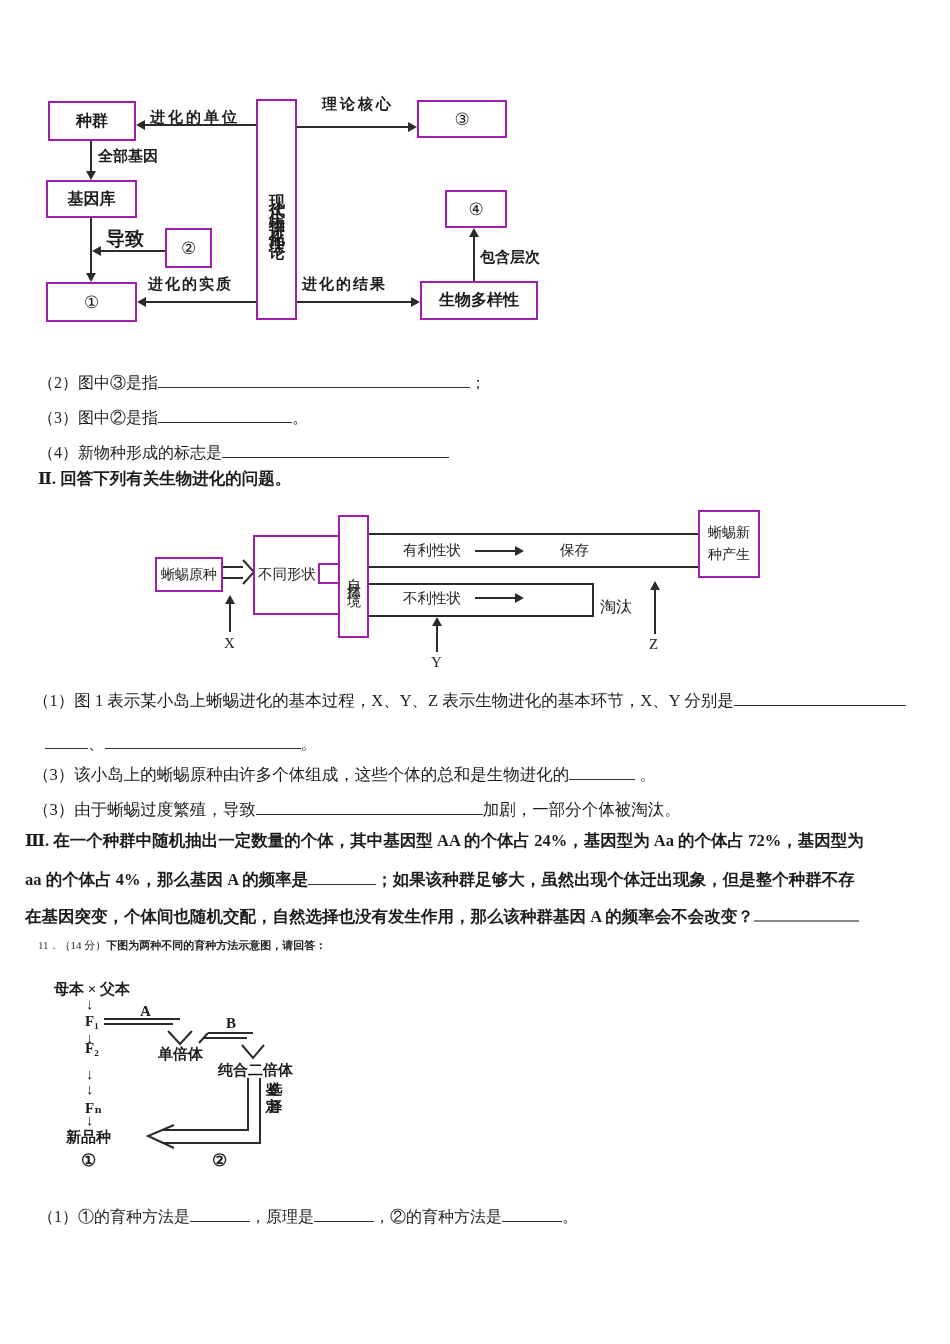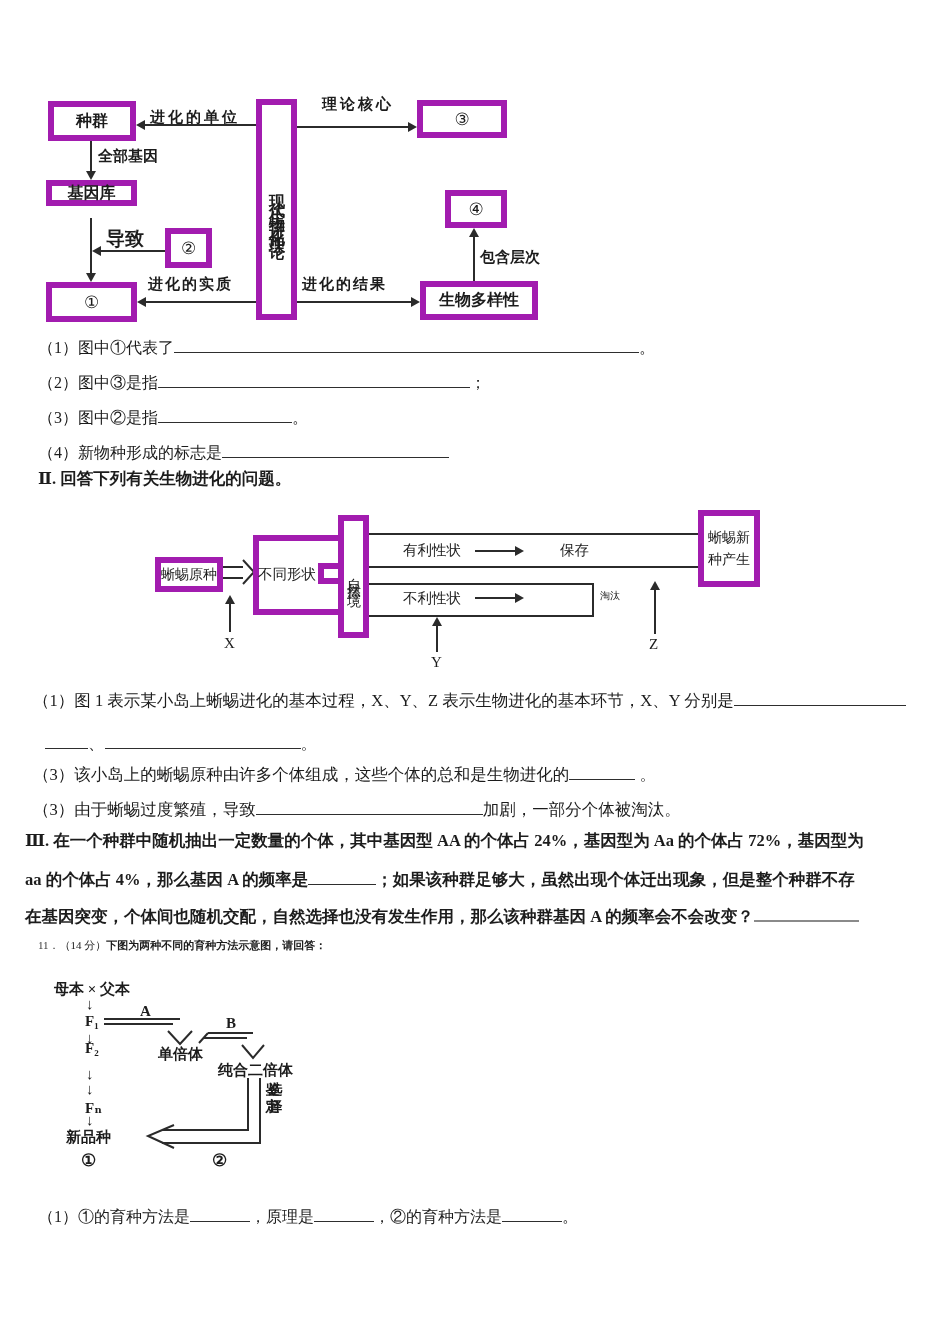--- a/index.html
+++ b/index.html
@@ -1,19 +1,19 @@
 <!DOCTYPE html>
 <html><head>
 <meta charset="utf-8">
 <style>
   html,body{margin:0;padding:0;background:#fff;}
   #page{position:relative;width:950px;height:1344px;background:#ffffff;overflow:hidden;
         font-family:"Liberation Serif","DejaVu Serif",serif;color:#1c1c1c;}
   .dg{position:absolute;}
-  .bx{position:absolute;border:6px solid #a21caf;background:#fff;display:flex;
+  .bx{position:absolute;border:2px solid #a21caf;background:#fff;display:flex;
       align-items:center;justify-content:center;text-align:center;box-sizing:border-box;}
   .lb{position:absolute;white-space:nowrap;}
   .hl{position:absolute;height:2px;background:#2b2b2b;}
   .vl{position:absolute;width:2px;background:#2b2b2b;}
   .ar{position:absolute;width:0;height:0;}
   .ar.l{border-top:5px solid transparent;border-bottom:5px solid transparent;border-right:9px solid #2b2b2b;}
   .ar.r{border-top:5px solid transparent;border-bottom:5px solid transparent;border-left:9px solid #2b2b2b;}
   .ar.u{border-left:5px solid transparent;border-right:5px solid transparent;border-bottom:9px solid #2b2b2b;}
   .ar.d{border-left:5px solid transparent;border-right:5px solid transparent;border-top:9px solid #2b2b2b;}
   .vert{writing-mode:vertical-rl;text-orientation:upright;letter-spacing:7px;}
@@ -25,21 +25,21 @@
   svg{position:absolute;left:0;top:0;}
   .darr{position:absolute;font-size:15px;line-height:15px;}
 </style>
 </head>
 <body>
 
 <div id="page">
 
   <div class="dg" style="left:40px;top:90px;width:520px;height:240px;">
     <div class="bx b" style="left:8px;top:11px;width:88px;height:40px;font-size:16px;">种群</div>
-    <div class="bx b" style="left:6px;top:90px;width:91px;height:26px;font-size:16px;">基因库</div>
+    <div class="bx b" style="left:6px;top:90px;width:91px;height:38px;font-size:16px;">基因库</div>
     <div class="bx" style="left:6px;top:192px;width:91px;height:40px;font-size:17px;">①</div>
     <div class="bx" style="left:125px;top:138px;width:47px;height:40px;font-size:17px;">②</div>
     <div class="bx b vert" style="left:216px;top:9px;width:41px;height:221px;font-size:16px;">现代生物进化理论</div>
     <div class="bx" style="left:377px;top:10px;width:90px;height:38px;font-size:17px;">③</div>
     <div class="bx" style="left:405px;top:100px;width:62px;height:38px;font-size:17px;">④</div>
     <div class="bx b" style="left:380px;top:191px;width:118px;height:39px;font-size:16px;">生物多样性</div>
 
     <div class="lb b" style="left:110px;top:5px;font-size:15px;letter-spacing:3px;margin-top:13px;">进化的单位</div>
     <div class="hl" style="left:104px;top:34px;width:112px;"></div>
     <div class="ar l" style="left:96px;top:30px;"></div>
@@ -65,21 +65,20 @@
 
     <div class="lb b" style="left:262px;top:185px;font-size:15px;letter-spacing:2px;">进化的结果</div>
     <div class="hl" style="left:257px;top:211px;width:116px;"></div>
     <div class="ar r" style="left:371px;top:207px;"></div>
 
     <div class="lb b" style="left:440px;top:158px;font-size:15px;">包含层次</div>
     <div class="vl" style="left:433px;top:146px;height:45px;"></div>
     <div class="ar u" style="left:429px;top:138px;"></div>
   </div>
 
-  <div class="line" style="left:38px;top:336px;"><span>（1）图中①代表了</span><span class="blank" style="width:465px;"></span><span>。</span></div>
   <div class="line" style="left:38px;top:371px;"><span>（2）图中③是指</span><span class="blank" style="width:312px;"></span><span>；</span></div>
   <div class="line" style="left:38px;top:406px;"><span>（3）图中②是指</span><span class="blank" style="width:134px;"></span><span>。</span></div>
   <div class="line" style="left:38px;top:441px;"><span>（4）新物种形成的标志是</span><span class="blank" style="width:227px;"></span></div>
   <div class="line b" style="left:38px;top:468px;font-size:16.5px;">Ⅱ. 回答下列有关生物进化的问题。</div>
 
   <div class="dg" style="left:140px;top:505px;width:660px;height:160px;">
     <div class="bx" style="left:15px;top:52px;width:68px;height:35px;font-size:14px;">蜥蜴原种</div>
 
     <svg width="660" height="160" viewBox="0 0 660 160">
       <path d="M83,62 H103 M83,73 H103 M103,55 L114,67 L103,79" fill="none" stroke="#2b2b2b" stroke-width="2"></path>
@@ -96,23 +95,23 @@
     <div class="hl" style="left:335px;top:45px;width:40px;"></div>
     <div class="ar r" style="left:375px;top:41px;"></div>
     <div class="lb" style="left:420px;top:36px;font-size:14.5px;">保存</div>
 
     <div class="hl" style="left:229px;top:78px;width:224px;"></div>
     <div class="hl" style="left:229px;top:110px;width:224px;"></div>
     <div class="vl" style="left:452px;top:78px;height:34px;"></div>
     <div class="lb" style="left:263px;top:84px;font-size:14.5px;">不利性状</div>
     <div class="hl" style="left:335px;top:92px;width:40px;"></div>
     <div class="ar r" style="left:375px;top:88px;"></div>
-    <div class="lb" style="left:460px;top:84px;font-size:10px;text-align:center;">淘汰</div>
+    <div class="lb" style="left:460px;top:92px;font-size:16px;text-align:center;">淘汰</div>
 
-    <div class="bx" style="left:558px;top:5px;width:62px;height:77px;flex-direction:column;font-size:14px;line-height:22px;">
+    <div class="bx" style="left:558px;top:5px;width:62px;height:68px;flex-direction:column;font-size:14px;line-height:22px;">
       <div>蜥蜴新</div>
       <div>种产生</div>
     </div>
 
     <div class="ar u" style="left:85px;top:90px;"></div>
     <div class="vl" style="left:89px;top:99px;height:28px;"></div>
     <div class="lb" style="left:84px;top:130px;font-size:15px;">X</div>
     <div class="ar u" style="left:292px;top:112px;"></div>
     <div class="vl" style="left:296px;top:121px;height:26px;"></div>
     <div class="lb" style="left:291px;top:149px;font-size:15px;">Y</div>

